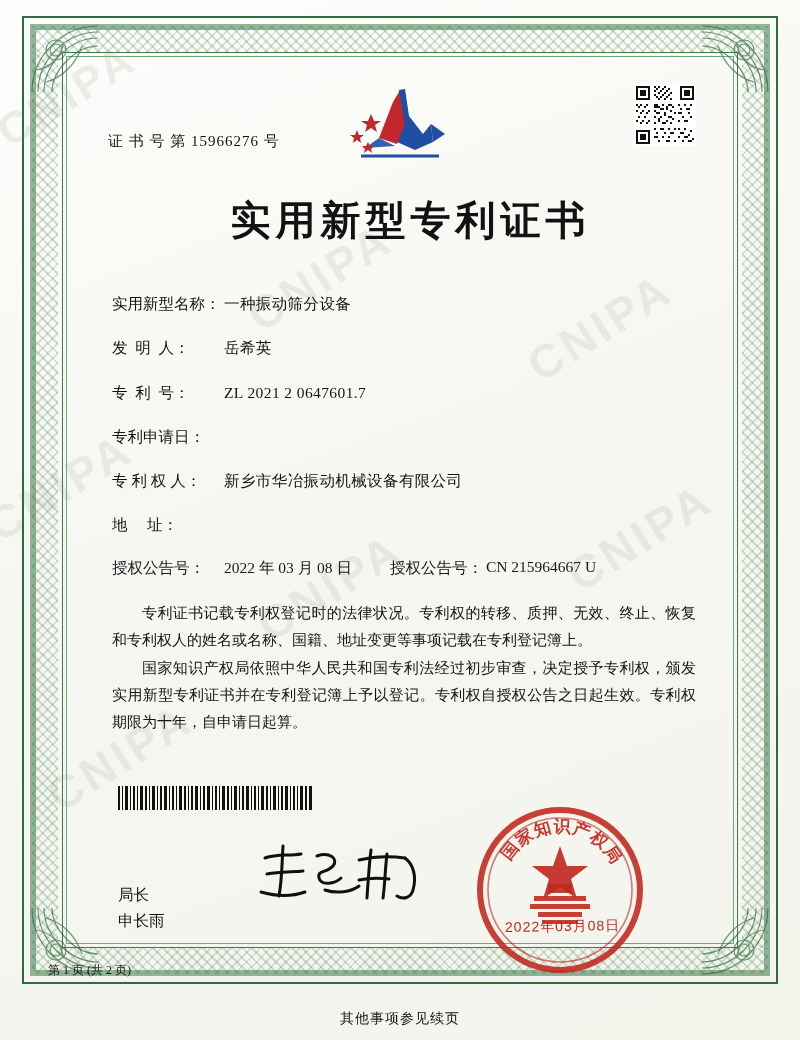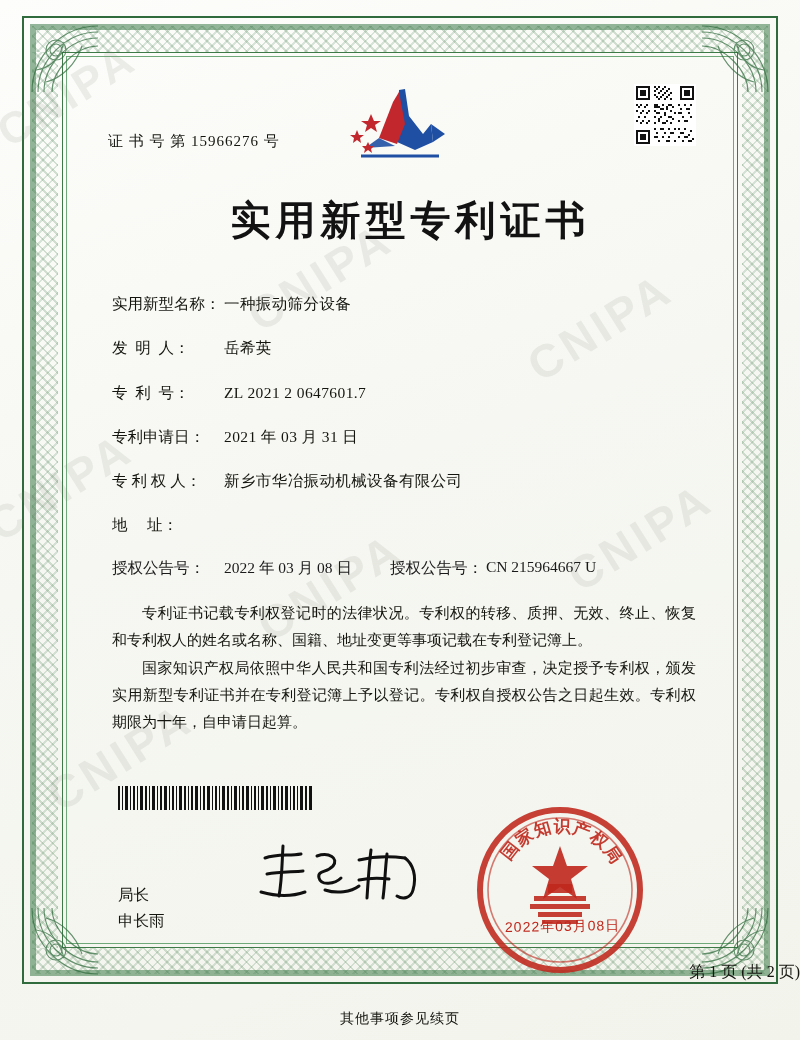--- a/index.html
+++ b/index.html
@@ -210,22 +210,22 @@
     color: #c0271c;
     letter-spacing: 1px;
     font-family: "Liberation Sans", sans-serif;
     transform: rotate(-1deg);
   }
 
   
   .page-no {
     position: absolute;
     left: 0; right: 0; top: 962px;
-    text-align: right;
-    font-size: 16px;
+    text-align: left;
+    font-size: 12px;
     color: #15150f;
     margin-left: 48px;
   }
   .footer-note {
     position: absolute;
     left: 0; right: 0; top: 1010px;
     text-align: center;
     font-size: 14px;
     color: #15150f;
     letter-spacing: 1px;
@@ -450,21 +450,20 @@
     <div class="row">
       <div class="lbl">发  明  人：</div>
       <div class="val">岳希英</div>
     </div>
     <div class="row">
       <div class="lbl">专  利  号：</div>
       <div class="val">ZL 2021 2 0647601.7</div>
     </div>
     <div class="row">
       <div class="lbl">专利申请日：</div>
-      <div class="val">2021 年 03 月 31 日</div>
     </div>
     <div class="row">
       <div class="lbl">专 利 权 人：</div>
       <div class="val">新乡市华冶振动机械设备有限公司</div>
     </div>
     <div class="row">
       <div class="lbl">地     址：</div>
     </div>
     <div class="row-split">
       <div class="lbl">授权公告号：</div>

